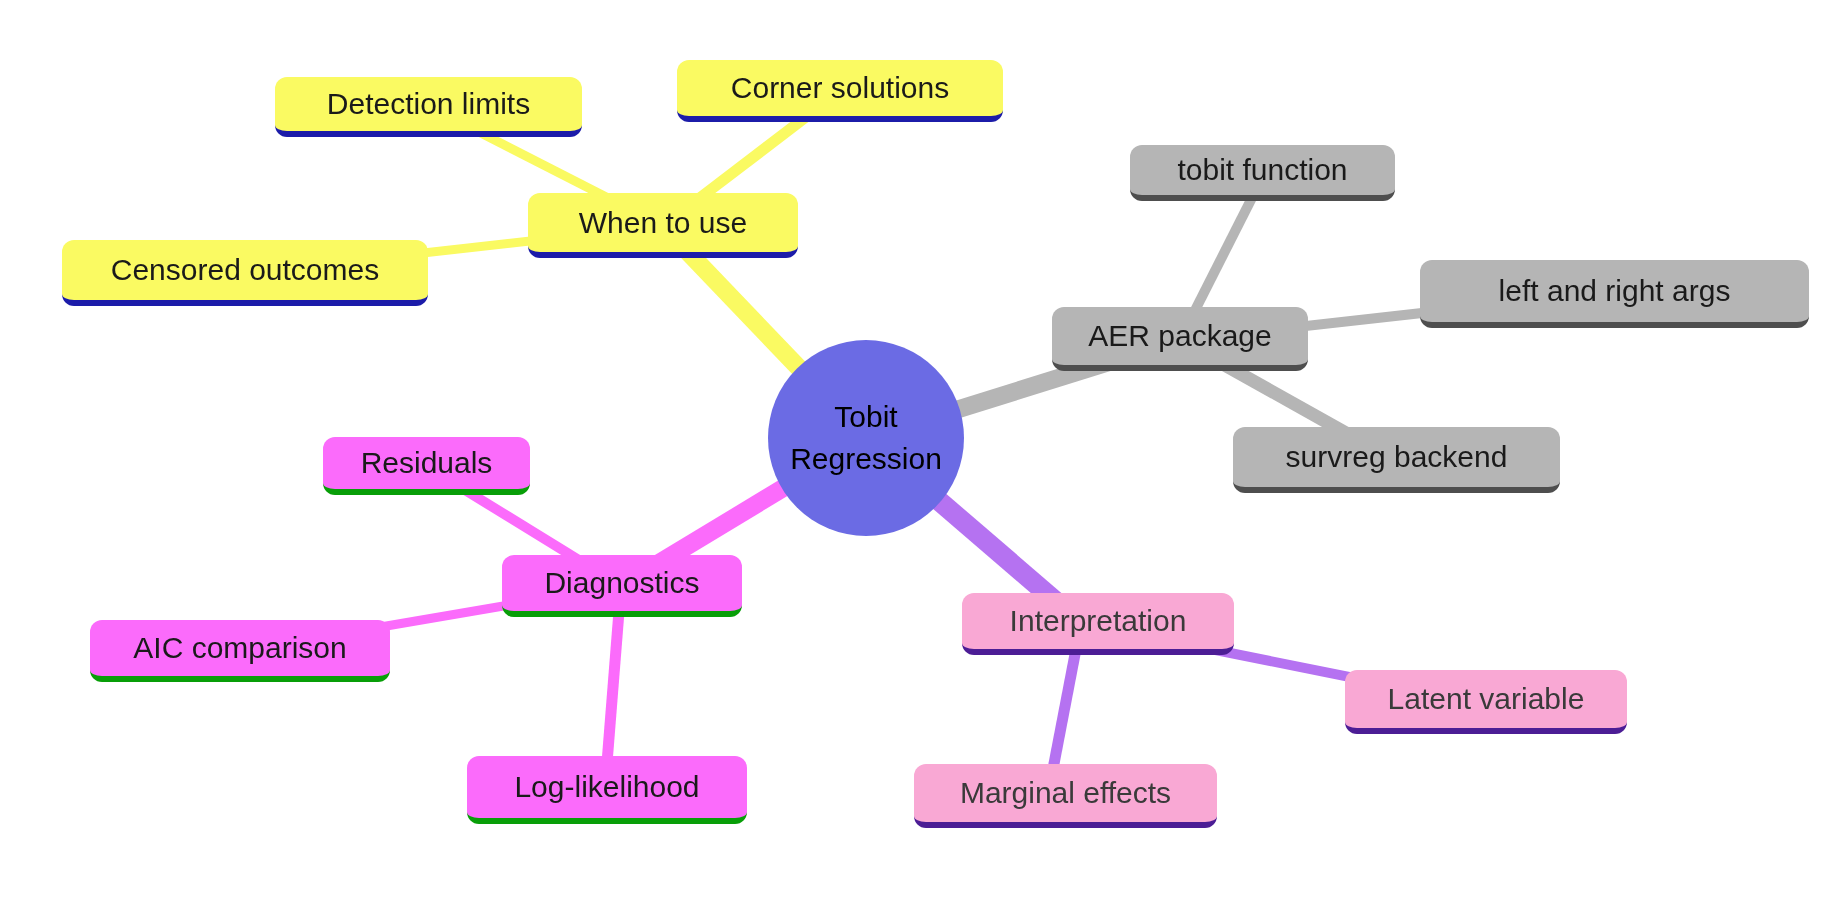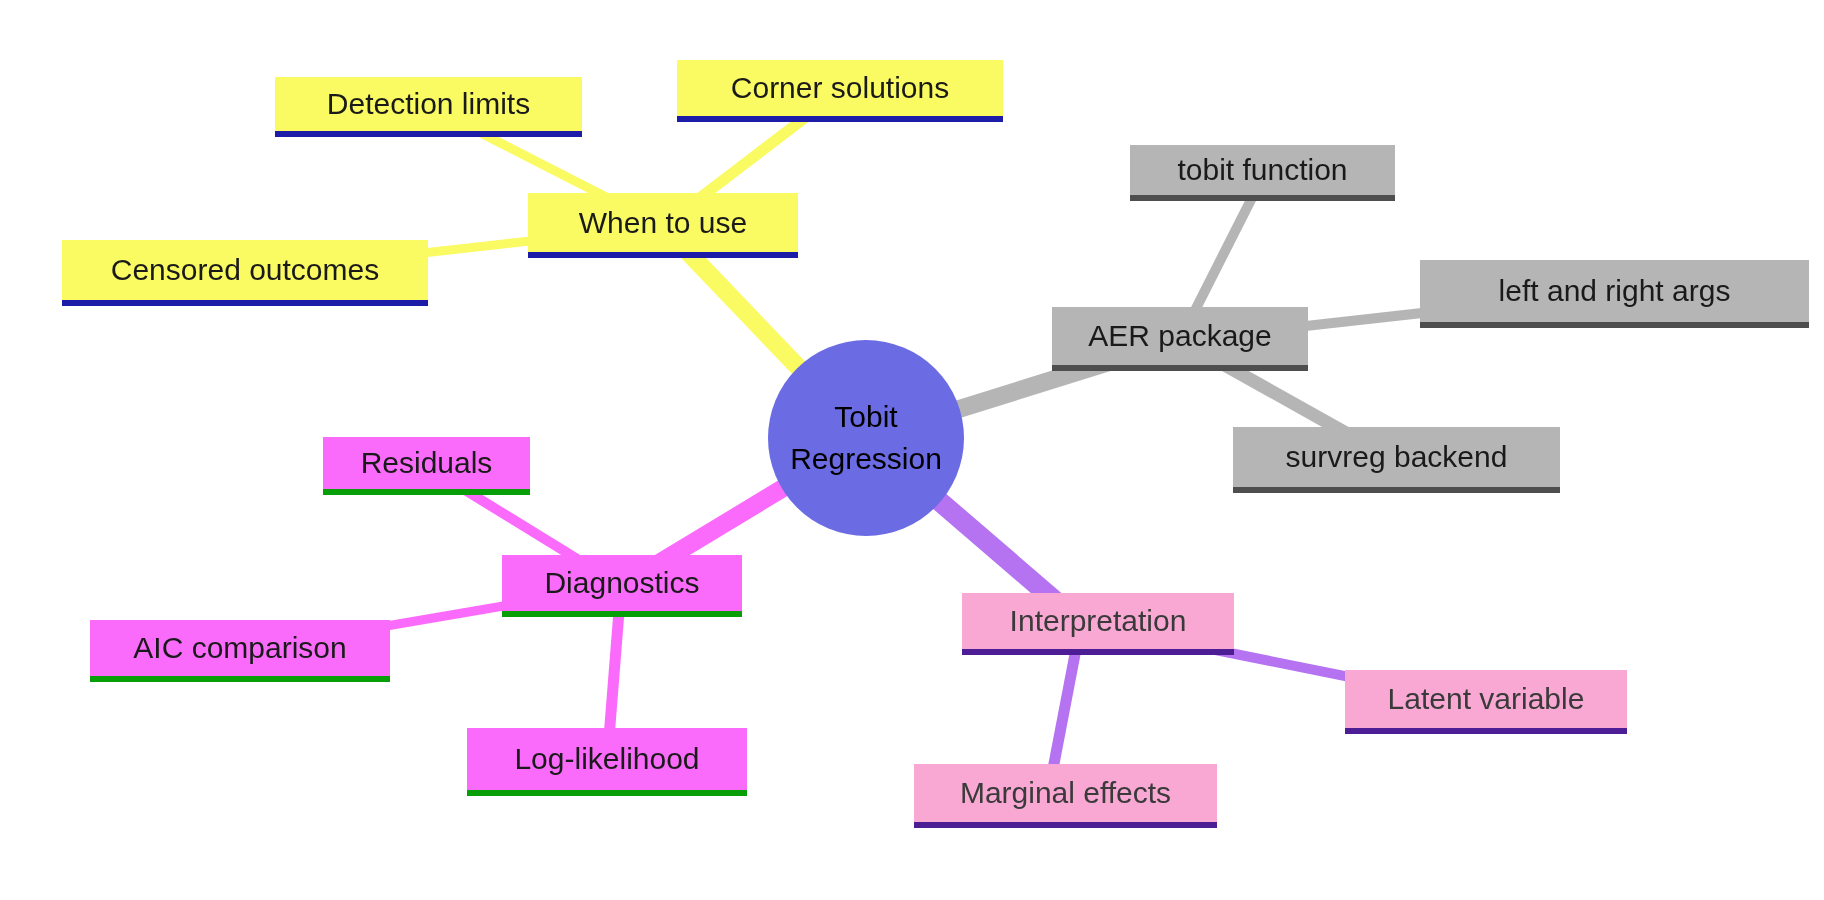--- a/index.html
+++ b/index.html
@@ -15,21 +15,21 @@
     position: absolute;
     left: 0; top: 0;
     width: 1824px; height: 900px;
   }
   .node {
     position: absolute;
     box-sizing: border-box;
     display: flex;
     align-items: center;
     justify-content: center;
-    border-radius: 0;
+    border-radius: 12px;
     font-size: 30px;
     color: #1a1a1a;
     white-space: nowrap;
     text-align: center;
   }
   .branch-yellow  { background: #fafa62; border-bottom: 6px solid #1c1ca9; }
   .branch-gray    { background: #b5b5b5; border-bottom: 6px solid #4e4e4e; }
   .branch-magenta { background: #fb6bfb; border-bottom: 6px solid #089e08; }
   .branch-purple  { background: #f9a8d4; border-bottom: 6px solid #4c1d95; color:#3a3a3a;margin-left:17px; }
   .root-node {
@@ -102,21 +102,21 @@
 
   <div class="node branch-magenta" style="left:502px; top:555px; width:240px; height:62px;">
     <span>Diagnostics</span>
   </div>
   <div class="node branch-magenta" style="left:323px; top:437px; width:207px; height:58px;">
     <span>Residuals</span>
   </div>
   <div class="node branch-magenta" style="left:90px; top:620px; width:300px; height:62px;">
     <span>AIC comparison</span>
   </div>
-  <div class="node branch-magenta" style="left:467px; top:728px; width:280px; height:68px;">
+  <div class="node branch-magenta" style="left:467px; top:756px; width:280px; height:68px;">
     <span>Log-likelihood</span>
   </div>
 
   <div class="node branch-purple" style="left:945px; top:593px; width:272px; height:62px;">
     <span>Interpretation</span>
   </div>
   <div class="node branch-purple" style="left:1328px; top:670px; width:282px; height:64px;">
     <span>Latent variable</span>
   </div>
   <div class="node branch-purple" style="left:897px; top:764px; width:303px; height:64px;">

